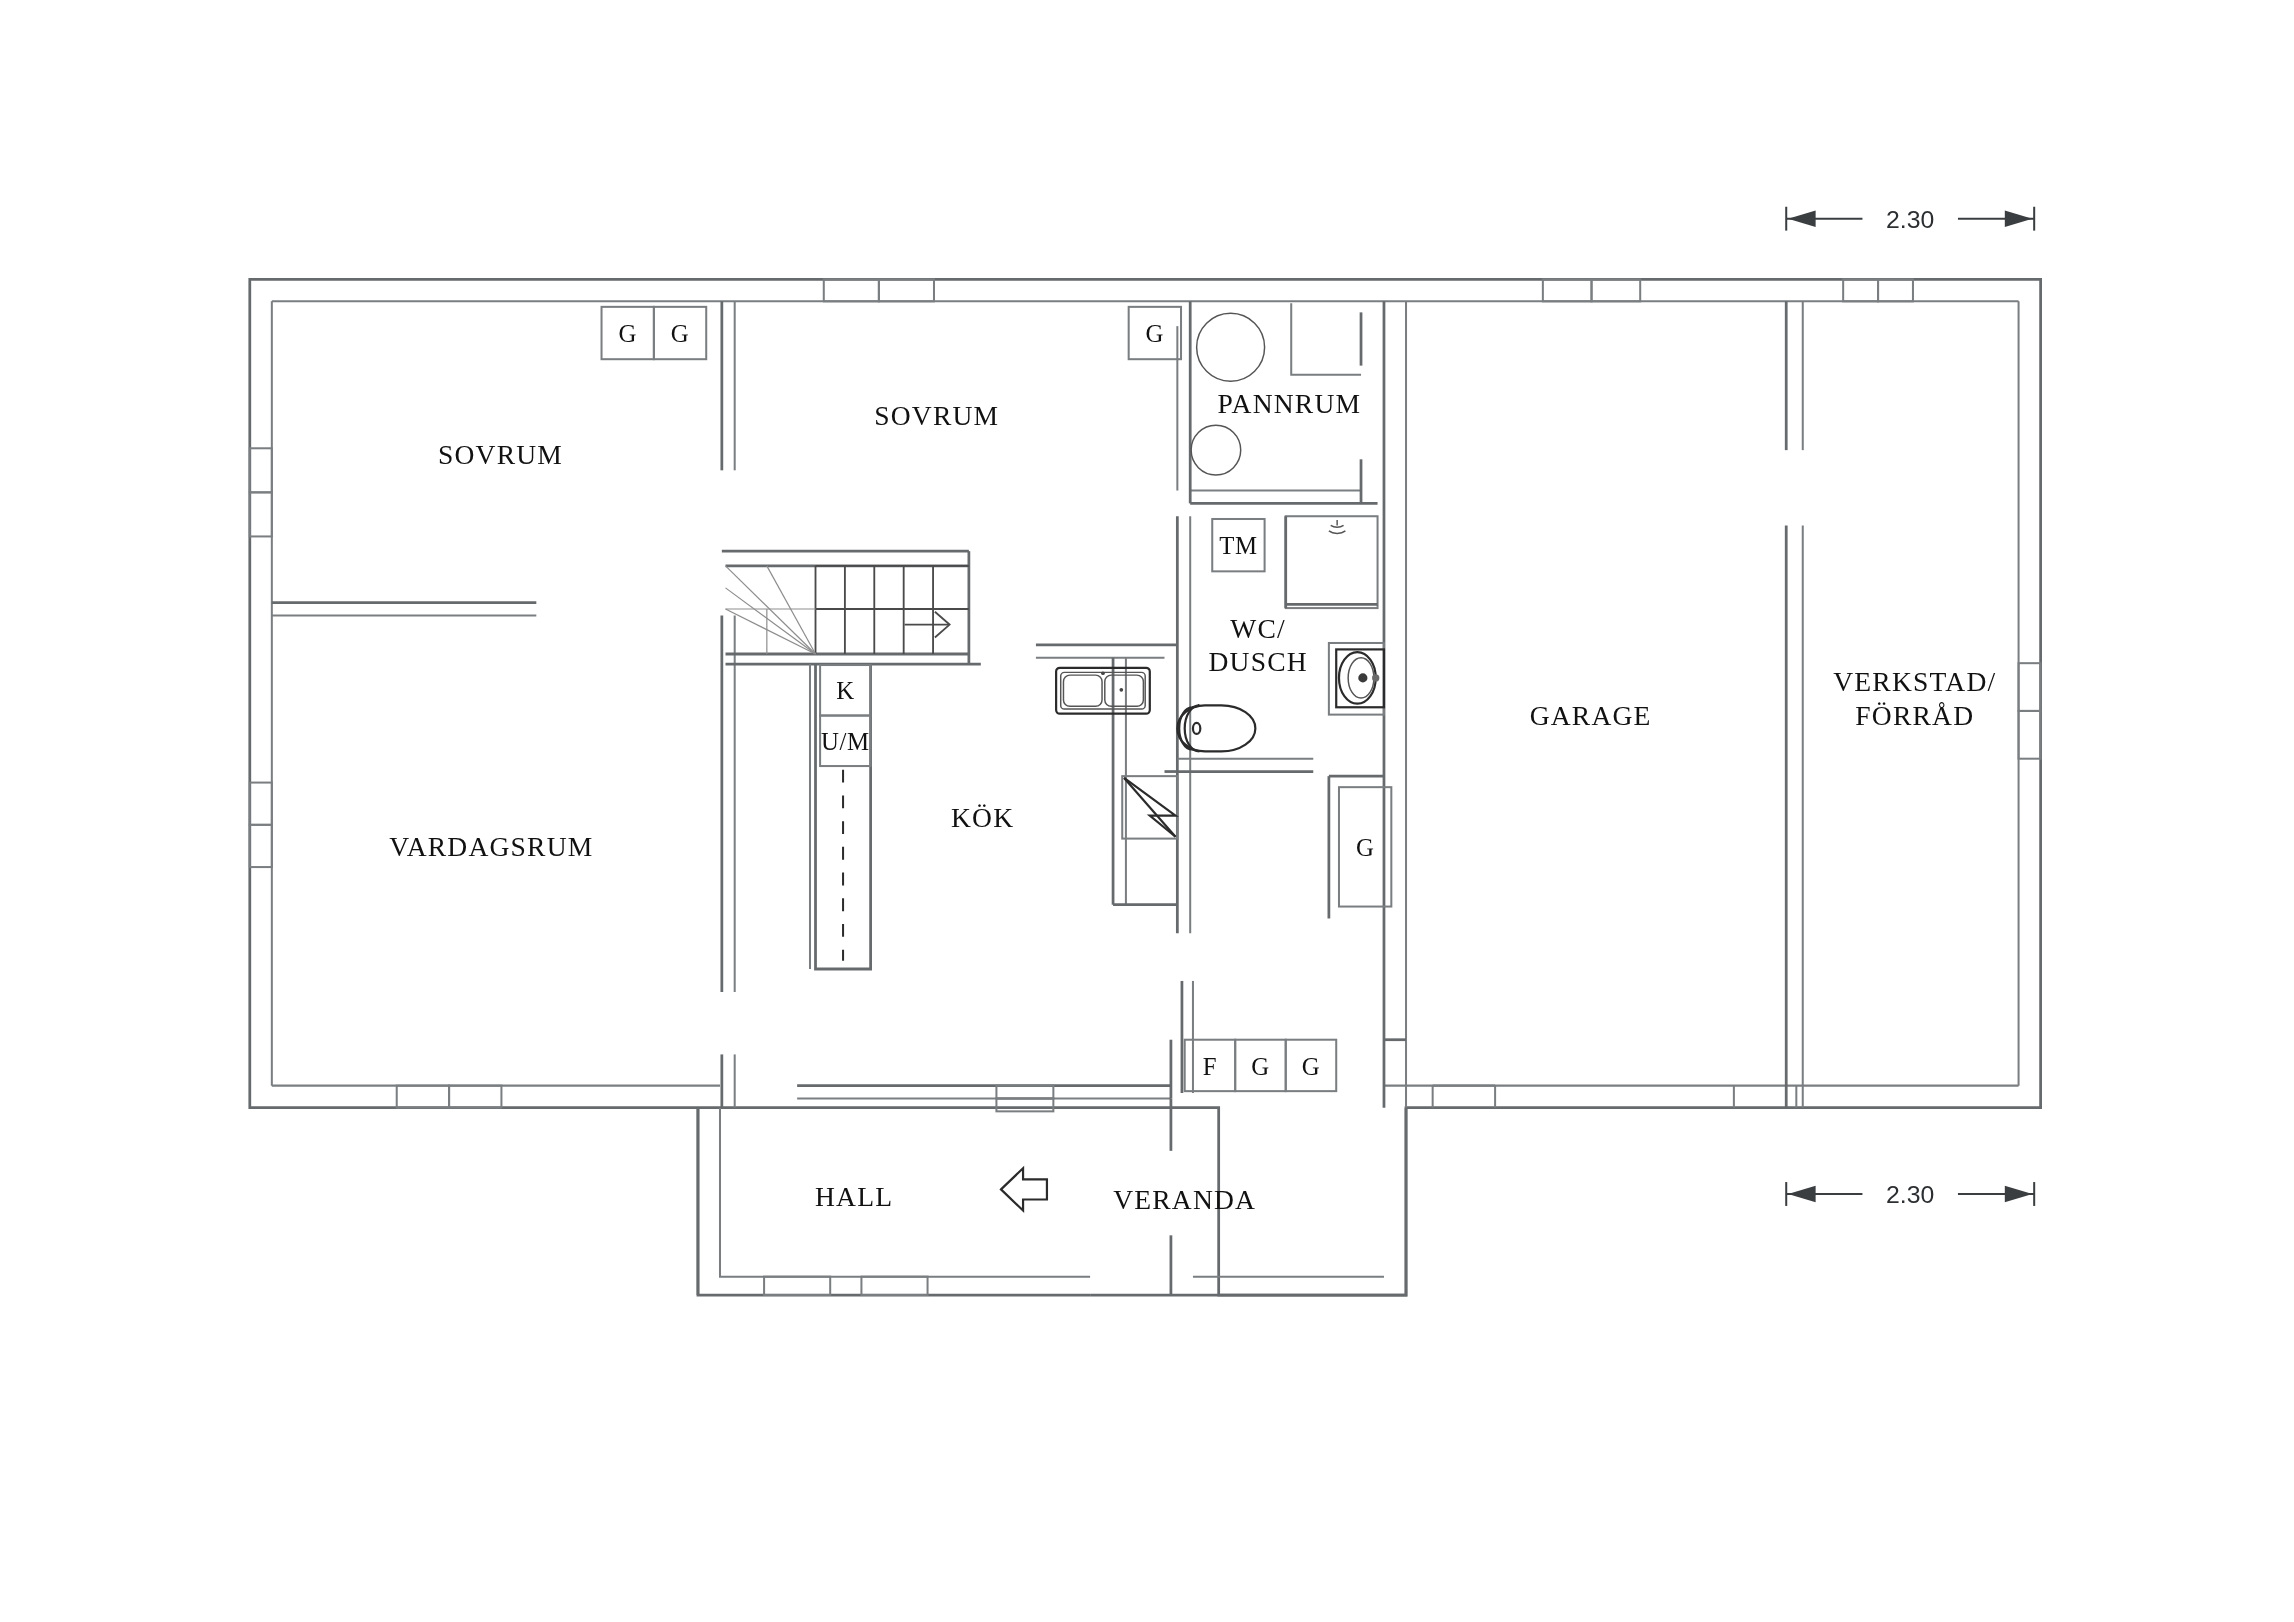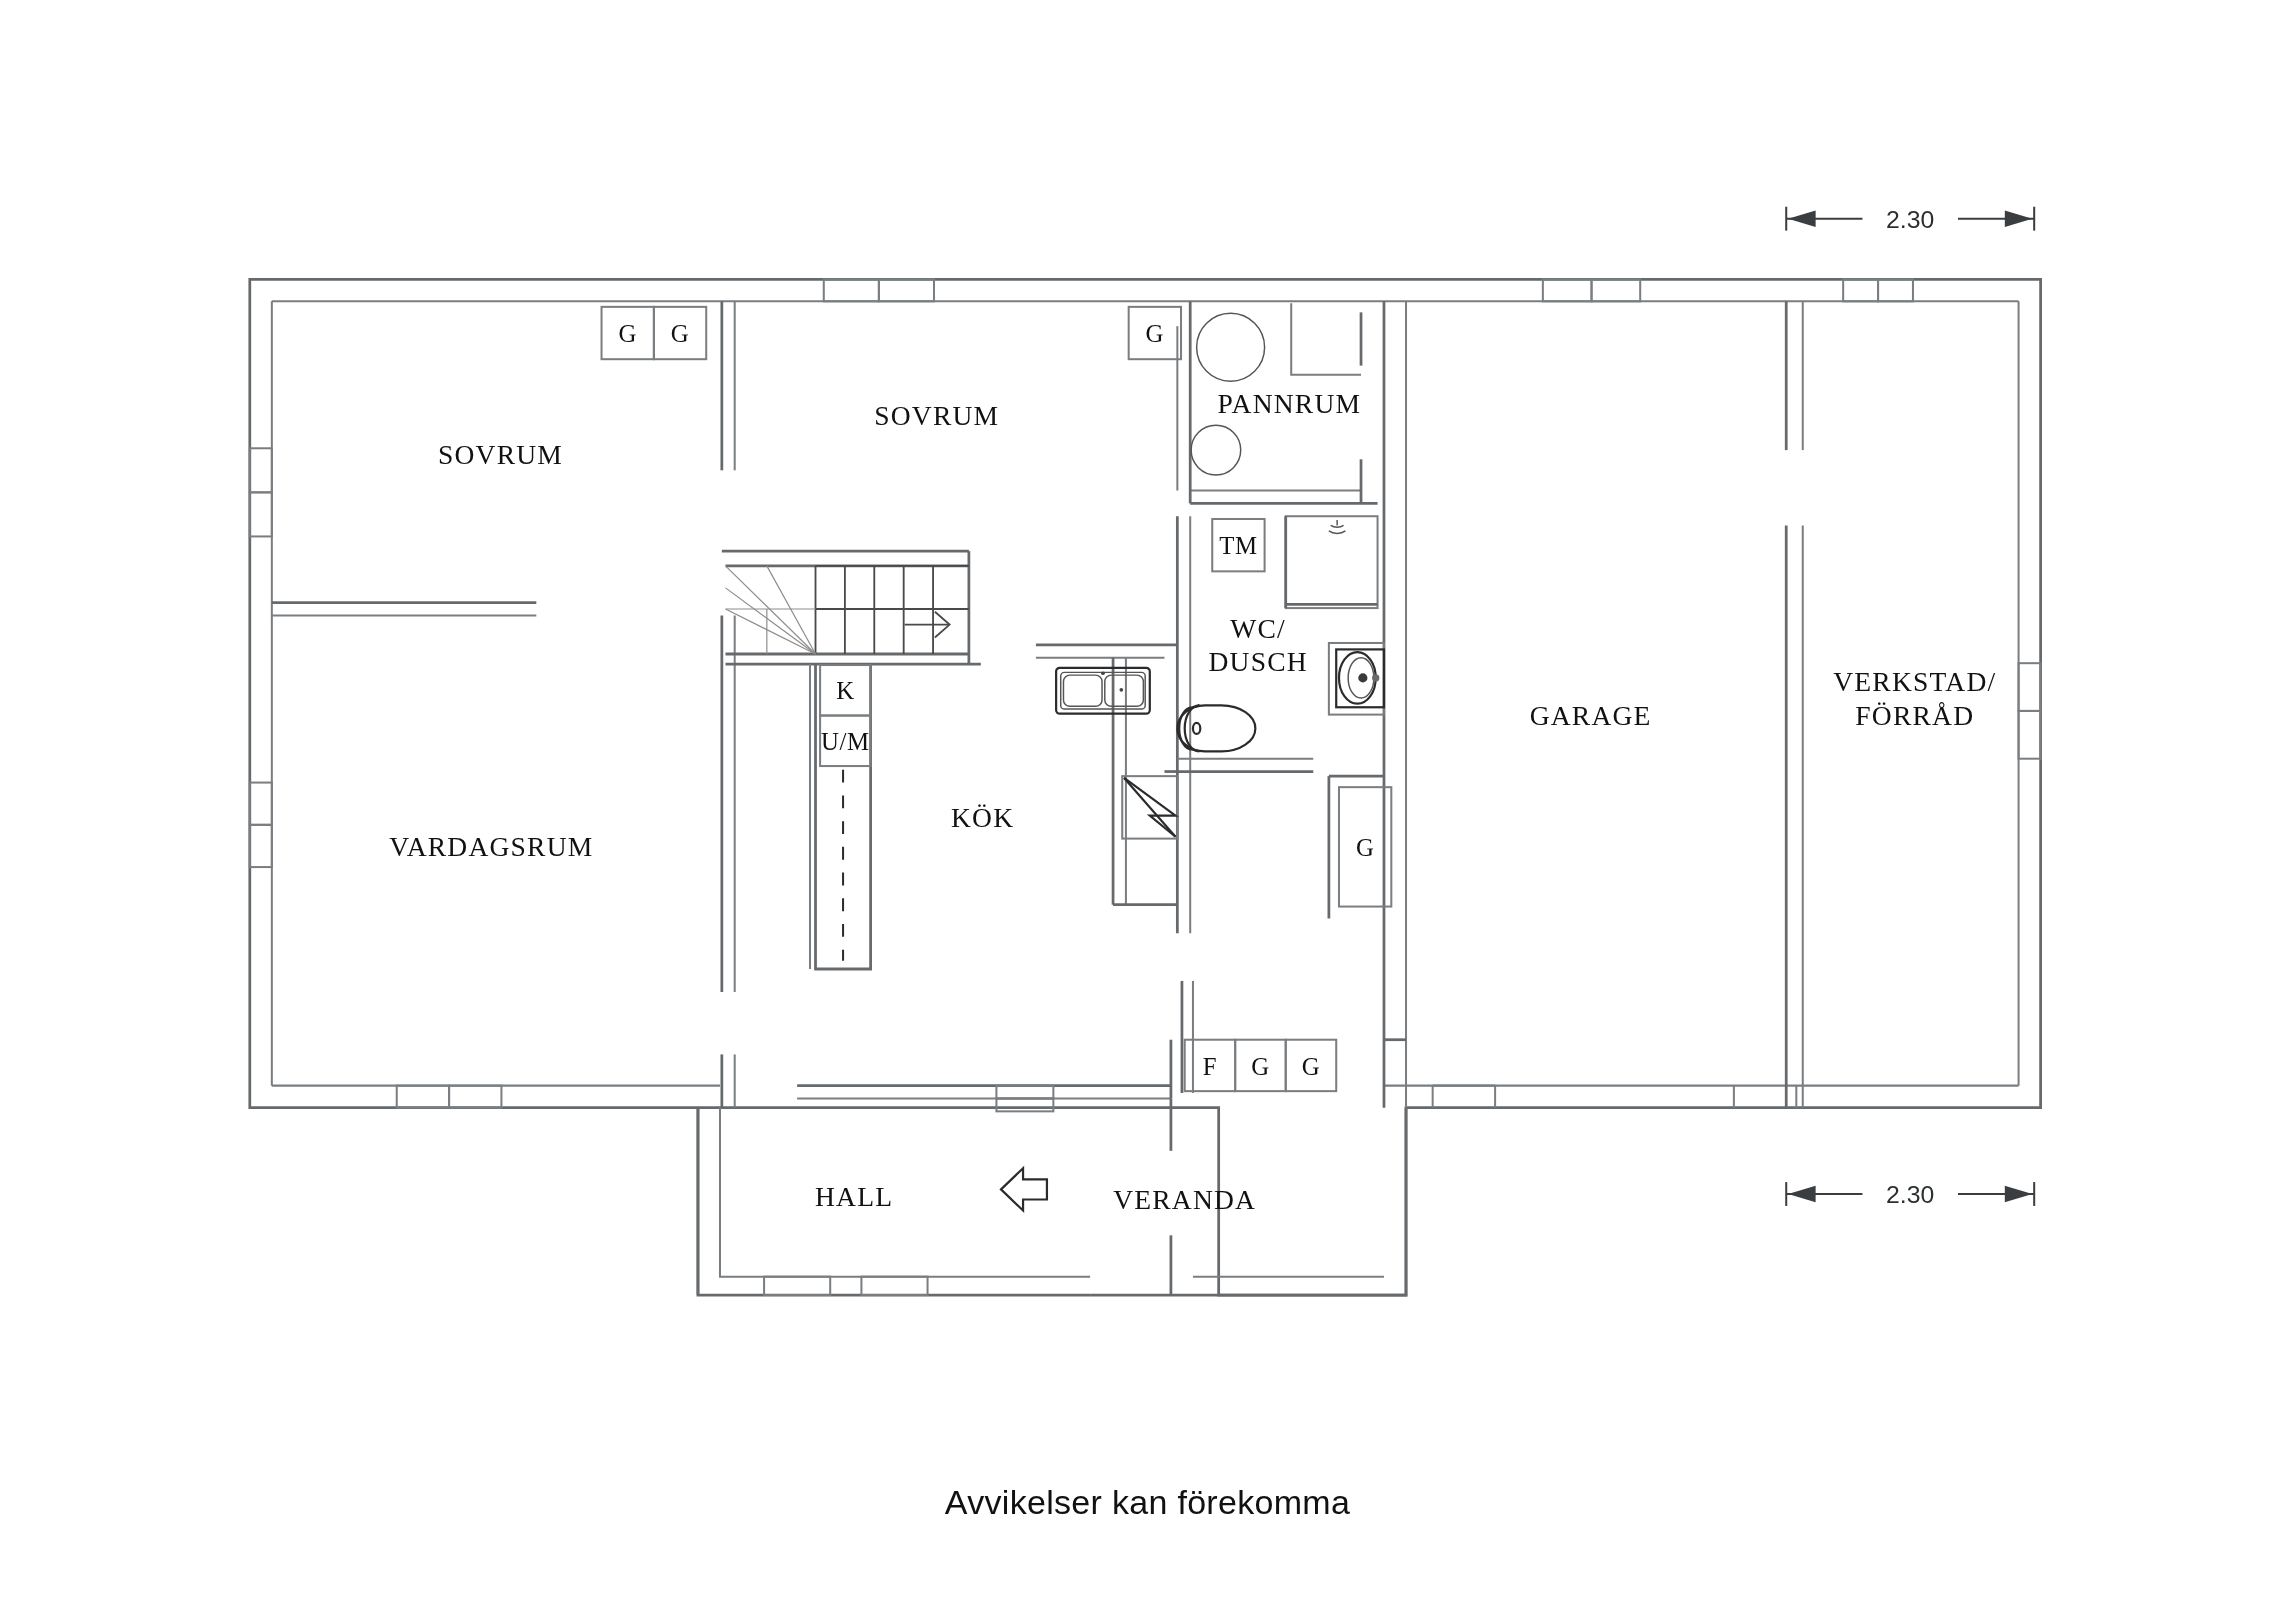--- a/index.html
+++ b/index.html
@@ -368,16 +368,15 @@
         <g>
           <text x="930" y="1313" class="room-label">HALL</text>
         </g>
         <g>
           <text x="1290" y="1316" class="room-label">VERANDA</text>
         </g>
       </g>
 
   </svg>
 
-  <div class="caption-text">Avvikelser kan förekomma</div>
 
 </div>
 
 
 </body></html>

